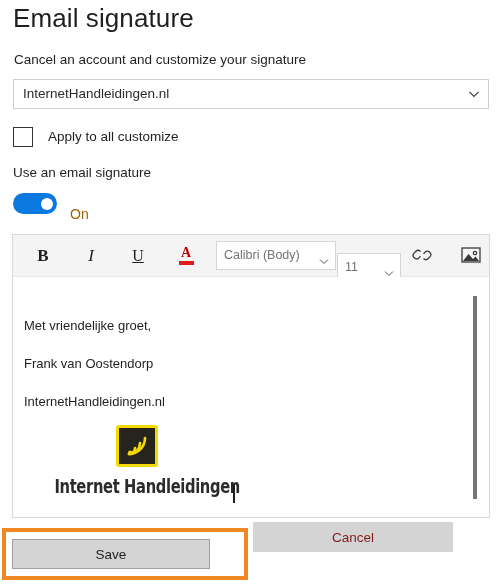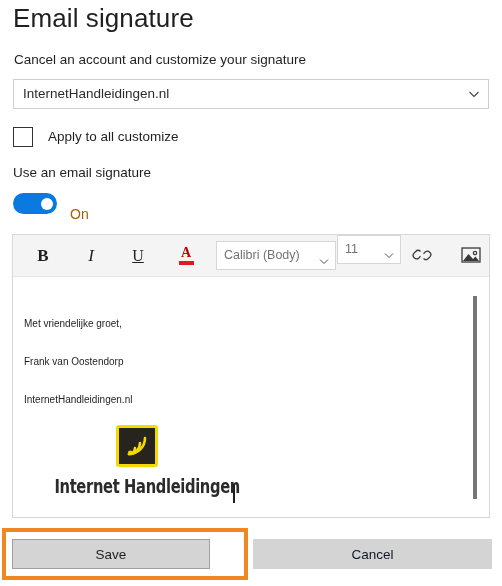--- a/index.html
+++ b/index.html
@@ -189,21 +189,21 @@
     top: 6px;
     width: 120px;
     height: 29px;
     box-sizing: border-box;
     border: 1px solid #d6d6d6;
     background: #ffffff;
   }
   .size-select {
     position: absolute;
     left: 324px;
-    top: 0;
+    top: 18px;
     width: 64px;
     height: 29px;
     box-sizing: border-box;
     border: 1px solid #d6d6d6;
     background: #ffffff;
   }
   .sel-value {
     position: absolute;
     left: 7px;
     top: 6px;
@@ -236,21 +236,21 @@
     left: 0;
     top: 42px;
     right: 0;
     bottom: 0;
     background: #ffffff;
     overflow: hidden;
   }
   .sig-line {
     position: absolute;
     left: 11px;
-    font-size: 10px;
+    font-size: 13px;
     color: #1f1f1f;
     white-space: nowrap;
   }
   .sig-line-1 { top: 41px; }
   .sig-line-2 { top: 79px; }
   .sig-line-3 { top: 117px; }
 
   .logo-block {
     position: absolute;
     left: 28px;
@@ -323,31 +323,31 @@
     border: 1px solid #a0a0a0;
     display: flex;
     align-items: center;
     justify-content: center;
     font-size: 13.5px;
     color: #1f1f1f;
   }
   .cancel-button {
     position: absolute;
     left: 253px;
-    top: 539px;
-    width: 239px;
+    top: 522px;
+    width: 200px;
     height: 30px;
     box-sizing: border-box;
     background: #d4d4d4;
     border: none;
     display: flex;
     align-items: center;
     justify-content: center;
     font-size: 13.5px;
-    color: #0f172a;
+    color: #7f1d1d;
   }
   .highlight-box {
     position: absolute;
     left: 2px;
     top: 528px;
     width: 246px;
     height: 52px;
     box-sizing: border-box;
     border: 4px solid #ef8822;
     pointer-events: none;

